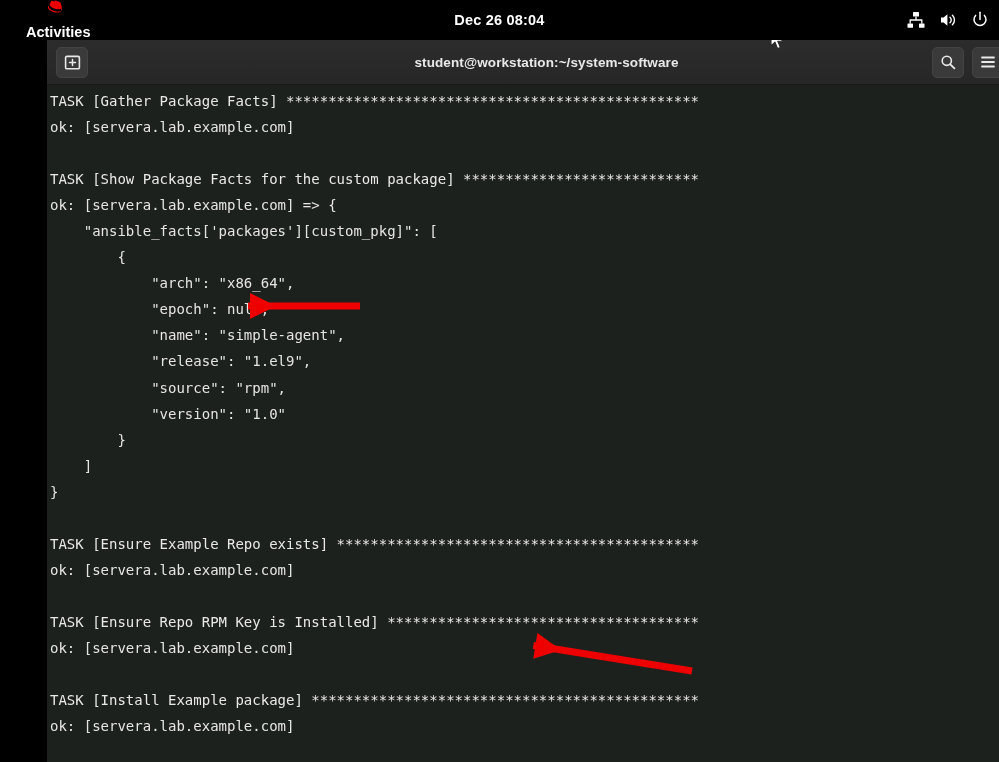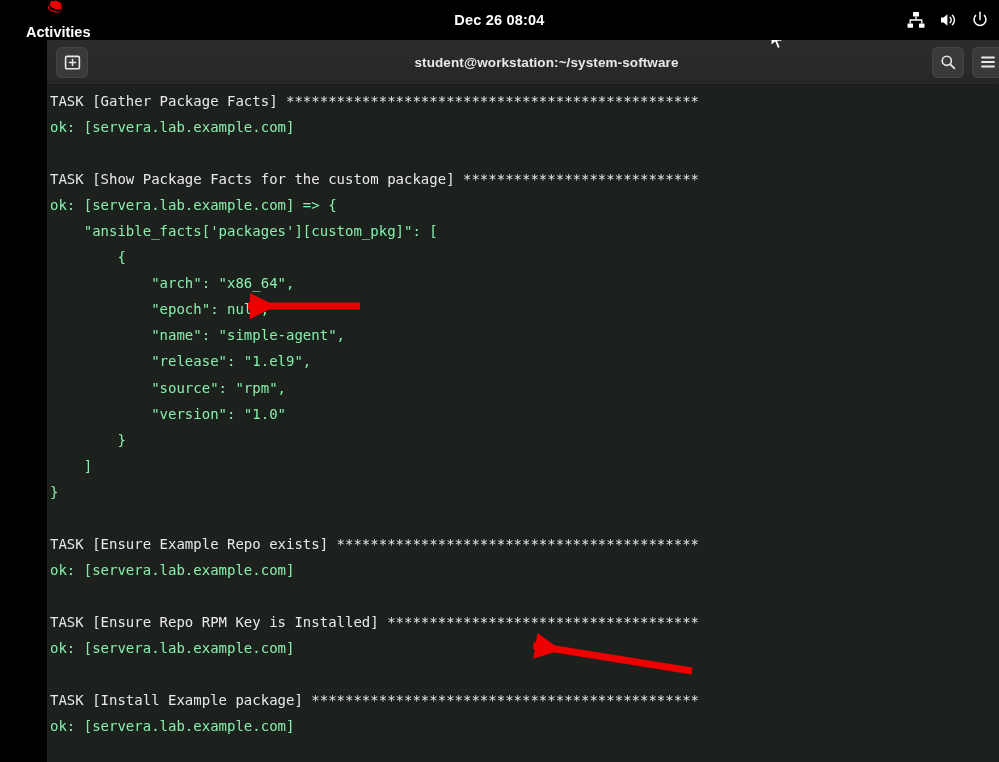--- a/index.html
+++ b/index.html
@@ -83,21 +83,21 @@
   }
   .termtext {
     font-family: "DejaVu Sans Mono", monospace;
     font-size: 14px;
     line-height: 26.05px;
     white-space: pre;
     color: #e6e6e6;
     letter-spacing: 0px;
   }
   .line { height: 26.05px; white-space: pre; }
-  .g { color: #86efac; }
+  .g { color: #e5e5e5; }
   .w { color: #e9e9e9; }
 
   
   .overlay { position: absolute; left: 0; top: 0; width: 999px; height: 762px; pointer-events: none; z-index: 25; }
   .cursor-pointer { position: absolute; z-index: 28; }
 </style>
 </head>
 <body>
 
 <div id="screen">

